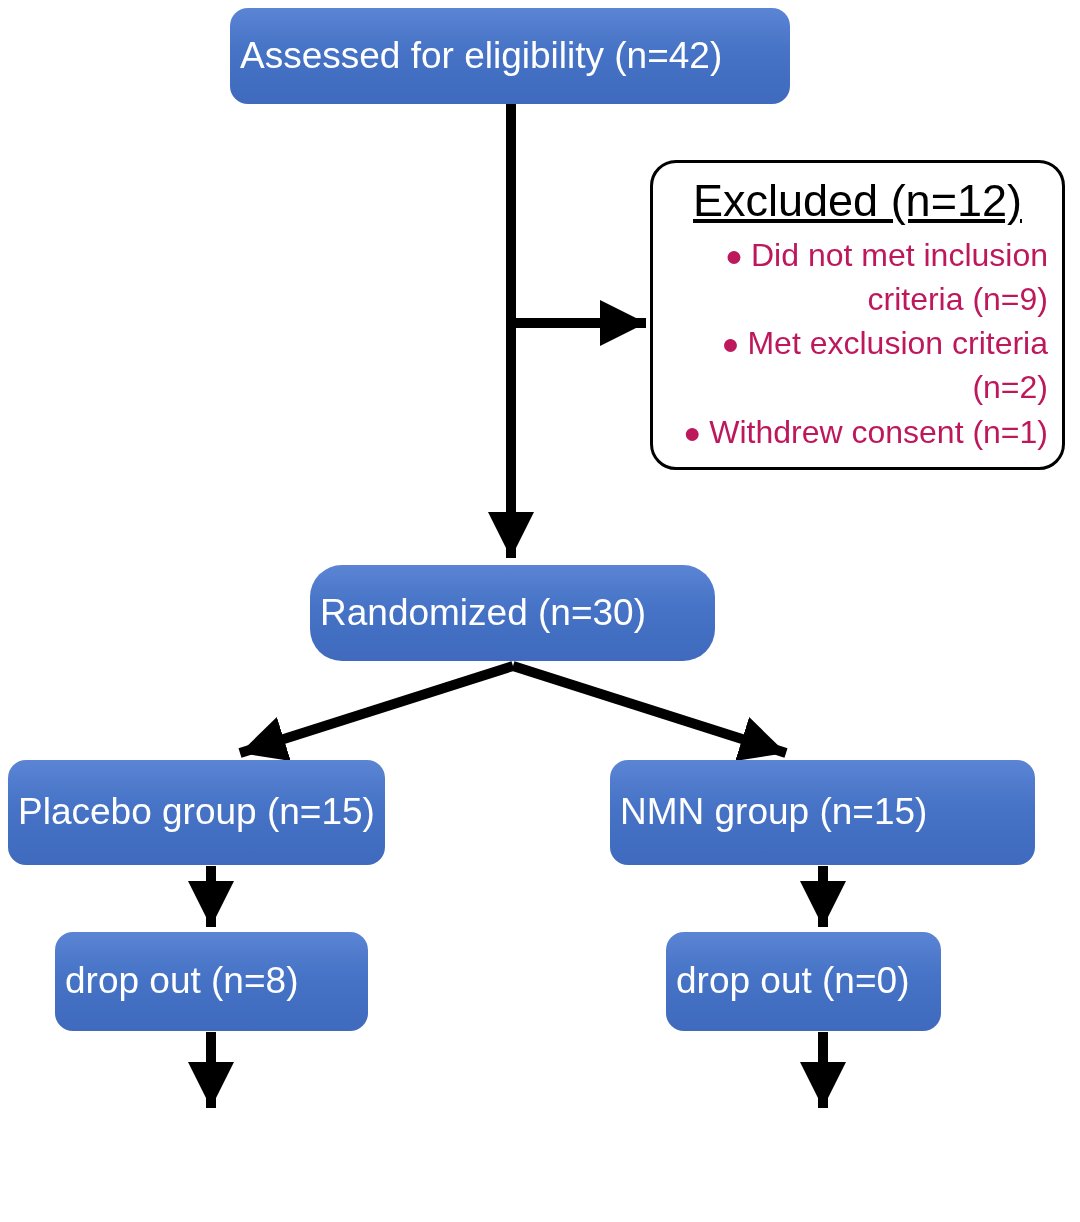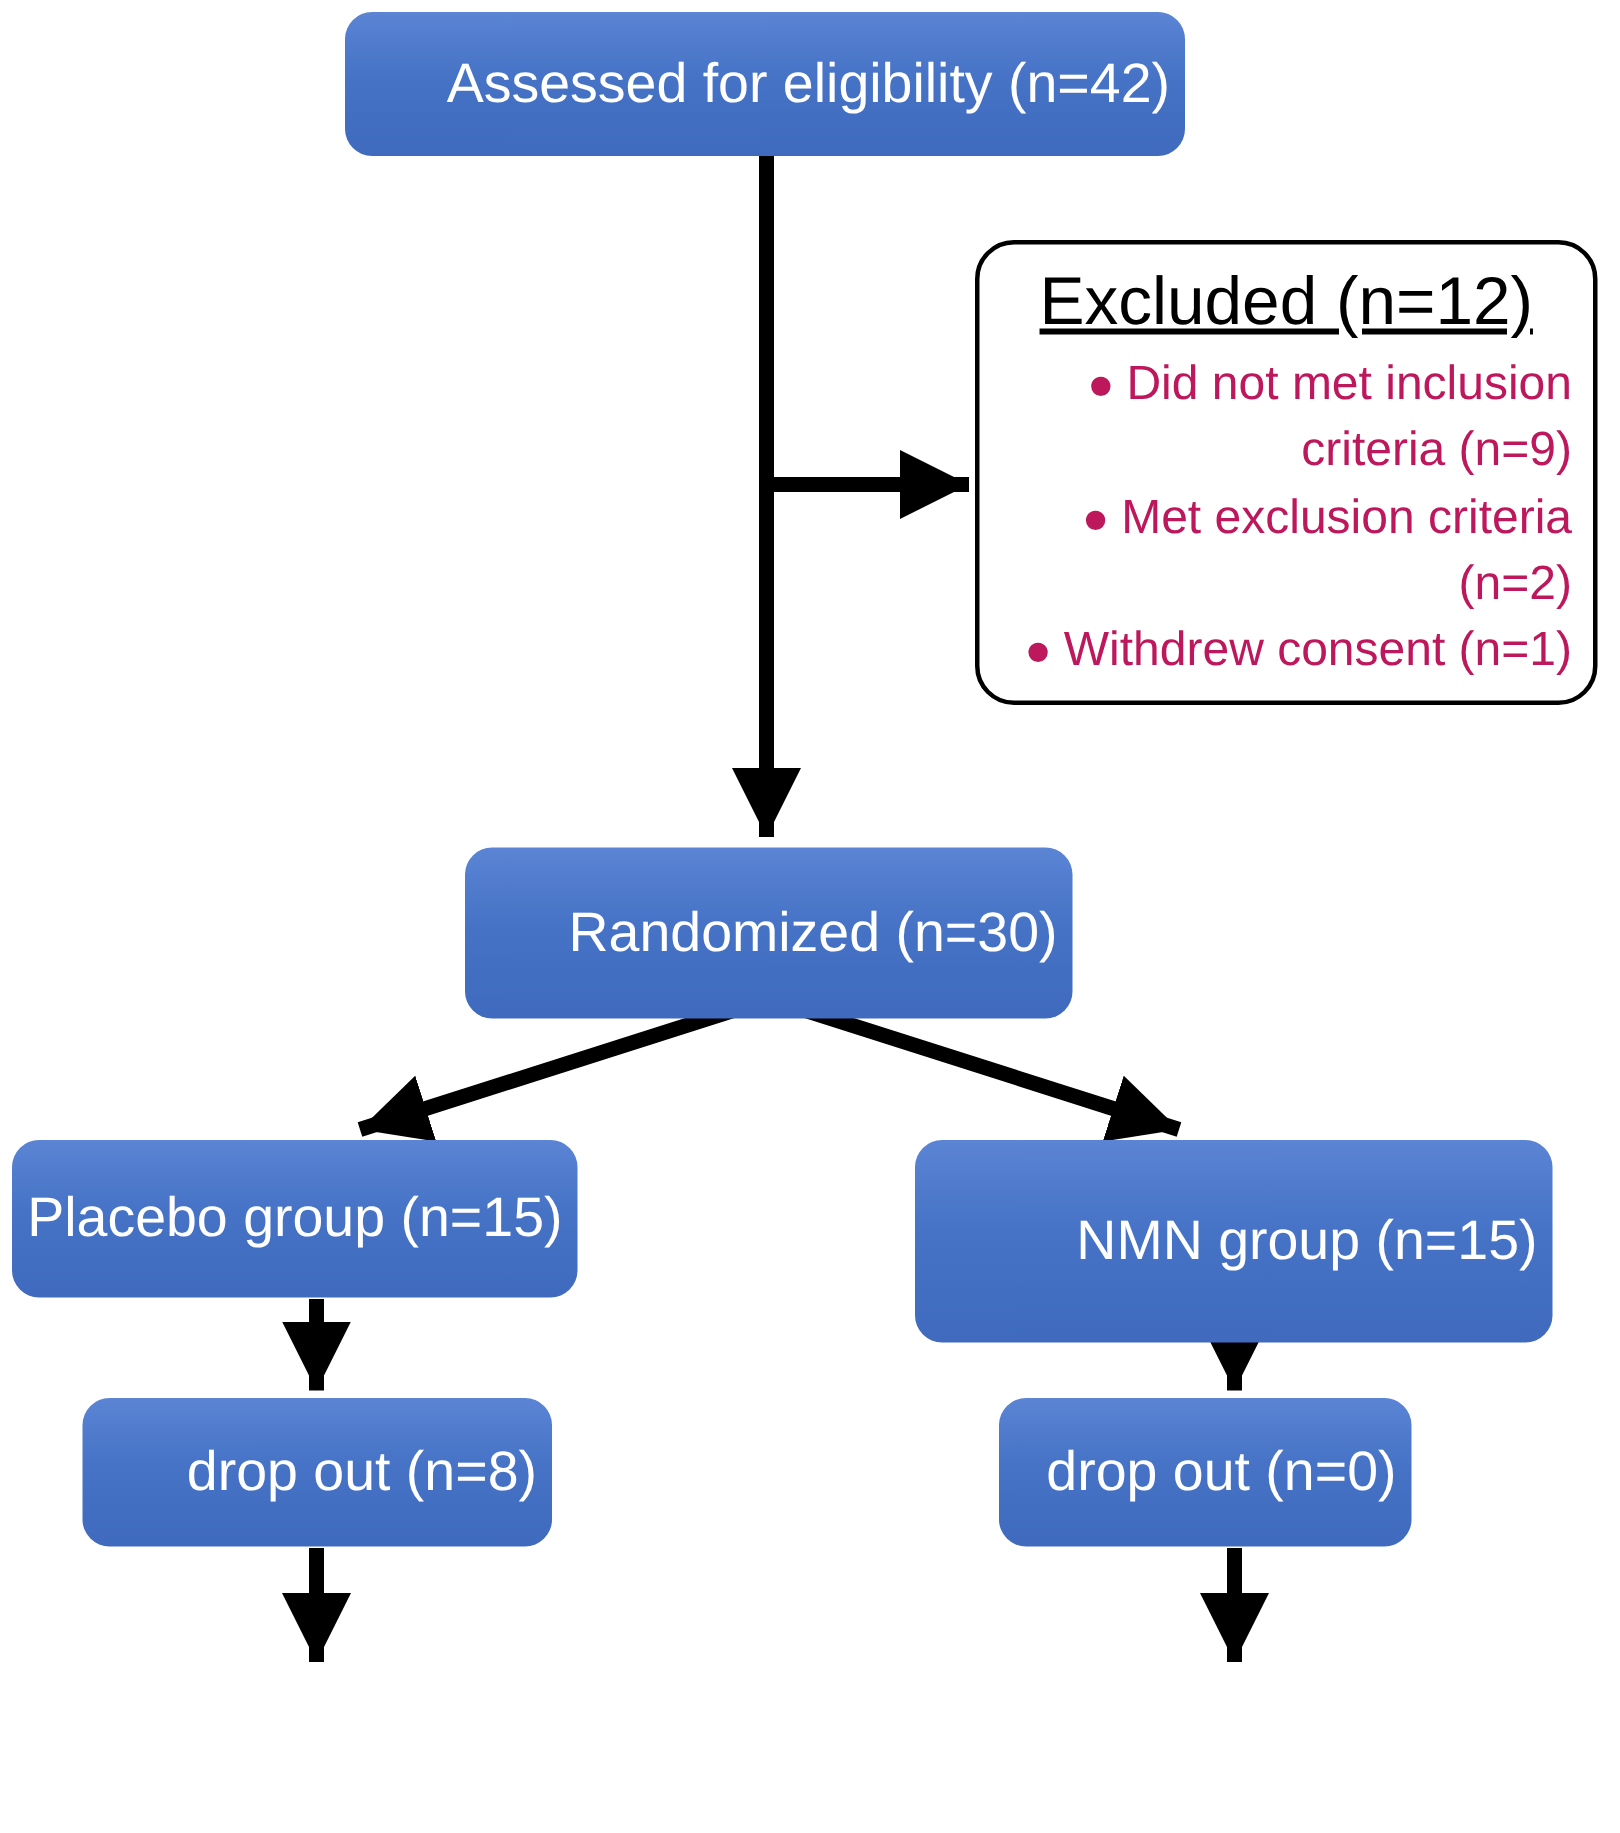--- a/index.html
+++ b/index.html
@@ -20,34 +20,34 @@
     left: 0; top: 0;
     width: 1080px;
     height: 1222px;
     z-index: 1;
   }
   .node {
     position: absolute;
     z-index: 2;
     display: flex;
     align-items: center;
-    justify-content: flex-end;
+    justify-content: flex-start;
     text-align: center;
     background: linear-gradient(180deg, #5b84d4 0%, #4673c6 45%, #3f6abd 100%);
     border-radius: 18px;
     color: #ffffff;
     font-size: 37px;
     line-height: 1.1;
     box-sizing: border-box;
     padding: 4px 10px;
   }
   .node-assessed   { left: 230px; top: 8px;    width: 560px; height: 96px;  }
-  .node-randomized { left: 310px; top: 565px;  width: 405px; height: 114px;  }
+  .node-randomized { left: 310px; top: 565px;  width: 405px; height: 96px; border-radius: 32px;  }
   .node-placebo    { left: 8px;   top: 760px;  width: 377px; height: 105px; }
-  .node-nmn        { left: 610px; top: 760px;  width: 425px; height: 135px; }
+  .node-nmn        { left: 610px; top: 760px;  width: 425px; height: 105px; }
   .node-dropout-l  { left: 55px;  top: 932px;  width: 313px; height: 99px;  }
   .node-dropout-r  { left: 666px; top: 932px;  width: 275px; height: 99px;  }
   .node-completing { left: 80px;  top: 1112px; width: 920px; height: 103px; }
 
   .excluded-box {
     position: absolute;
     z-index: 2;
     left: 650px;
     top: 160px;
     width: 415px;

